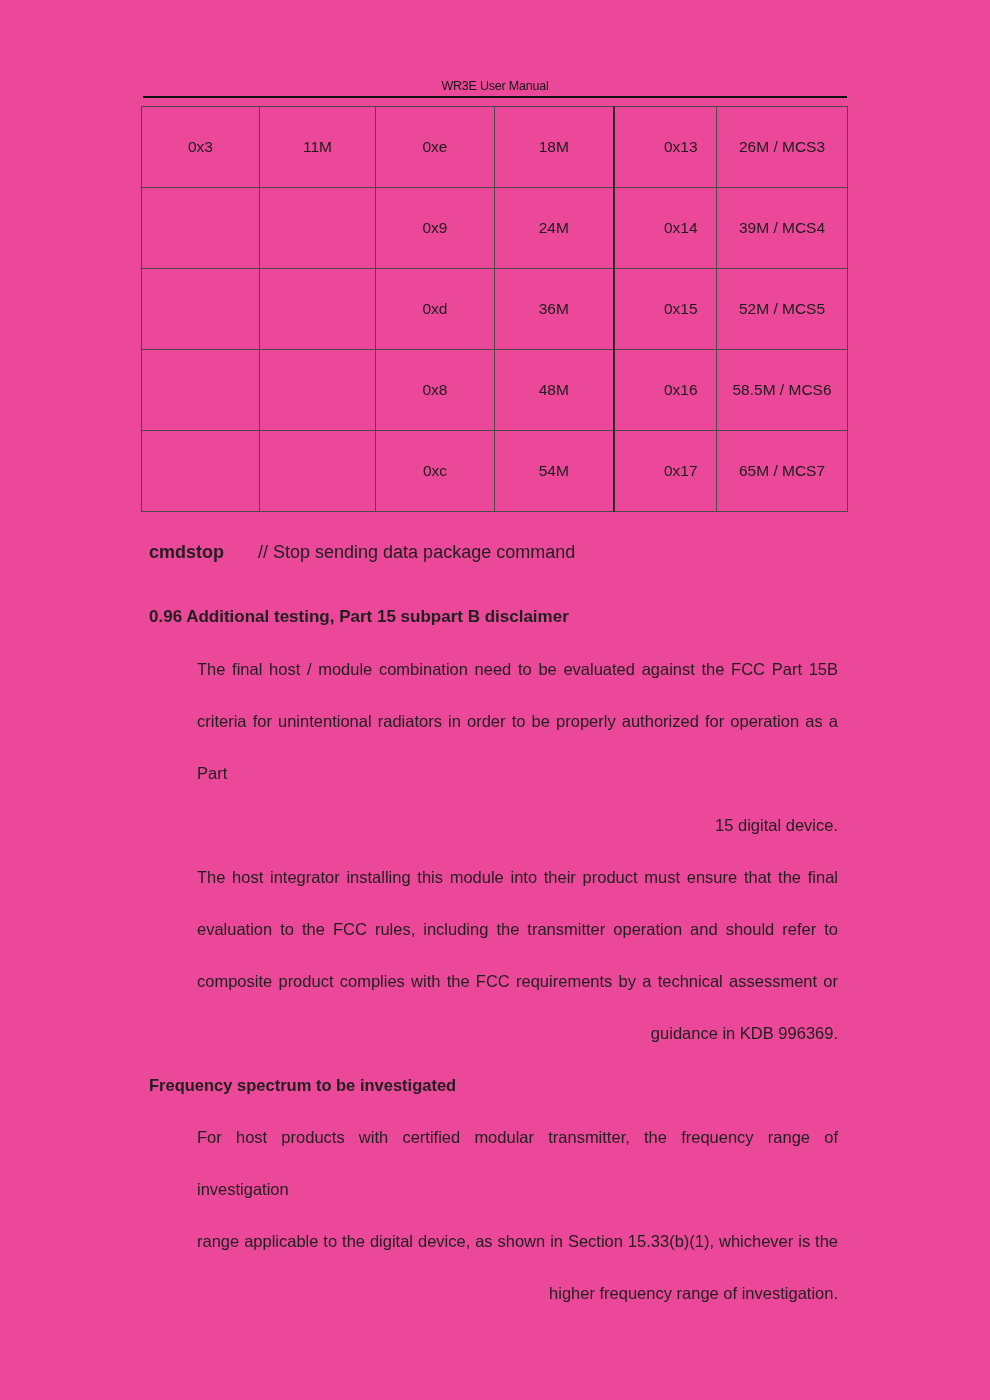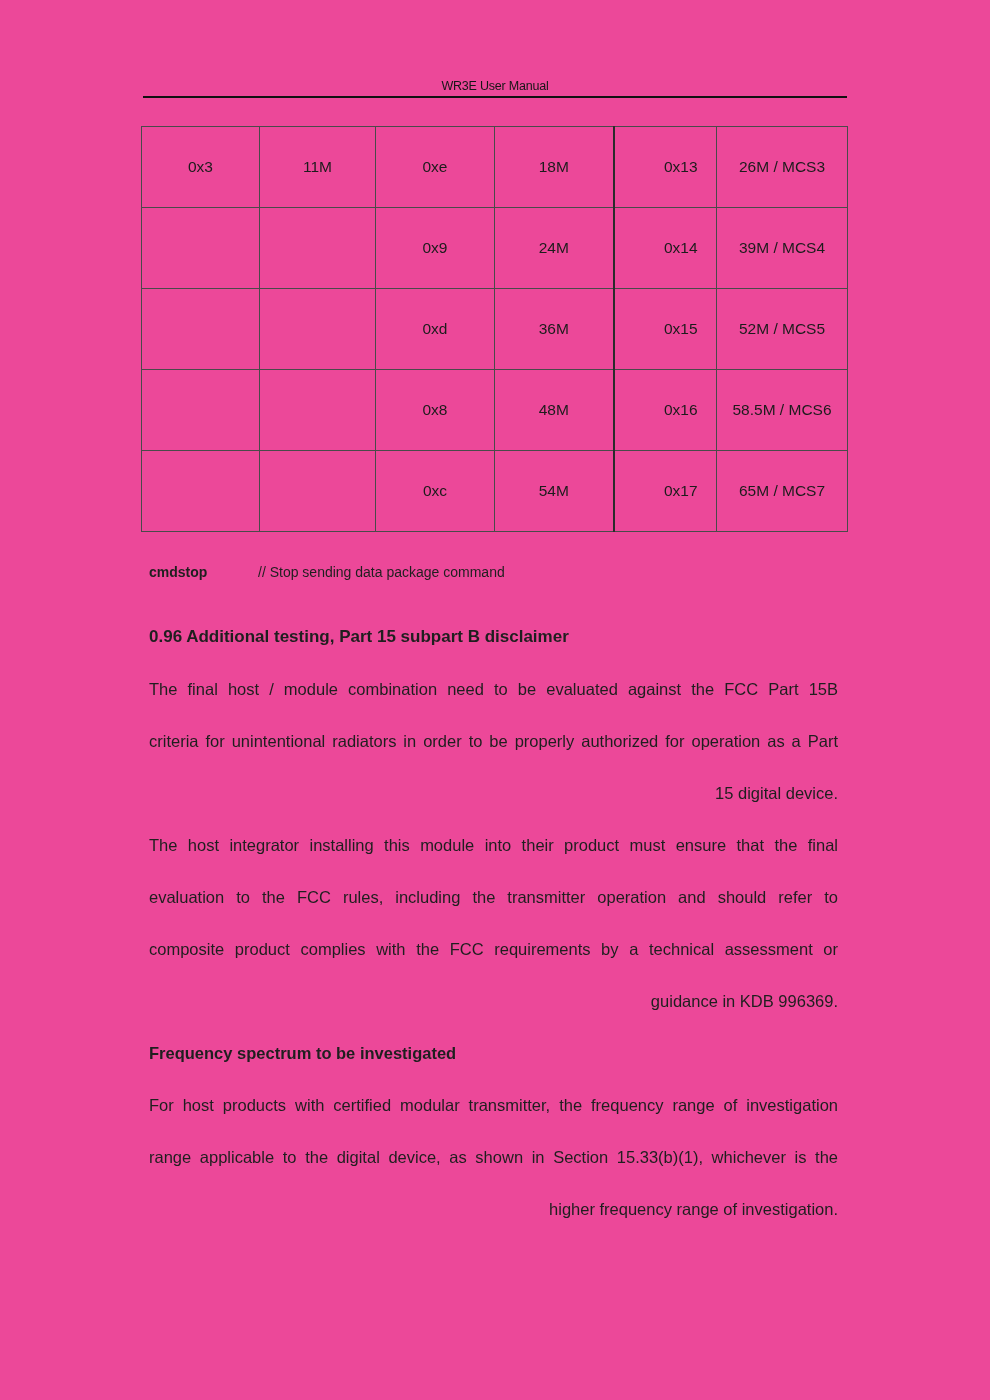--- a/index.html
+++ b/index.html
@@ -28,21 +28,21 @@
     font-size: 12.5px;
     letter-spacing: -0.2px;
     color: #161616;
   }
   .header-rule {
     margin-top: 3px;
     border-top: 2.5px solid #101010;
     height: 0;
   }
   table.rate-table {
-    margin-top: 28px;
+    margin-top: 8px;
     margin-left: -2px;
     border-collapse: collapse;
     table-layout: fixed;
     width: 706px;
     border-radius: 9px;
   }
   table.rate-table td {
     height: 78px;
     border: 1px solid #4a4a4a;
     text-align: center;
@@ -54,21 +54,21 @@
   }
   table.rate-table td.thick-left {
     border-left: 2px solid #2b2b2b;
     padding-left: 32px;
   }
   .cmd-line {
     margin-top: 14px;
     padding-left: 6px;
     display: flex;
     line-height: 52px;
-    font-size: 14px;
+    font-size: 18px;
   }
   .cmd-label {
     font-weight: bold;
     width: 109px;
     flex: none;
   }
   .cmd-comment {
     flex: 1;
   }
   .section-heading {
@@ -81,20 +81,21 @@
   .sub-heading {
     padding-left: 6px;
     line-height: 52px;
     font-weight: bold;
     font-size: 16.5px;
   }
   .para {
     padding-left: 6px;
     padding-right: 9px;
     font-size: 16.5px;
+    margin-left: 48px;
   }
   .para .line {
     line-height: 52px;
   }
   .jline {
     text-align: justify;
     text-align-last: justify;
   }
   .lline {
     text-align: right;

